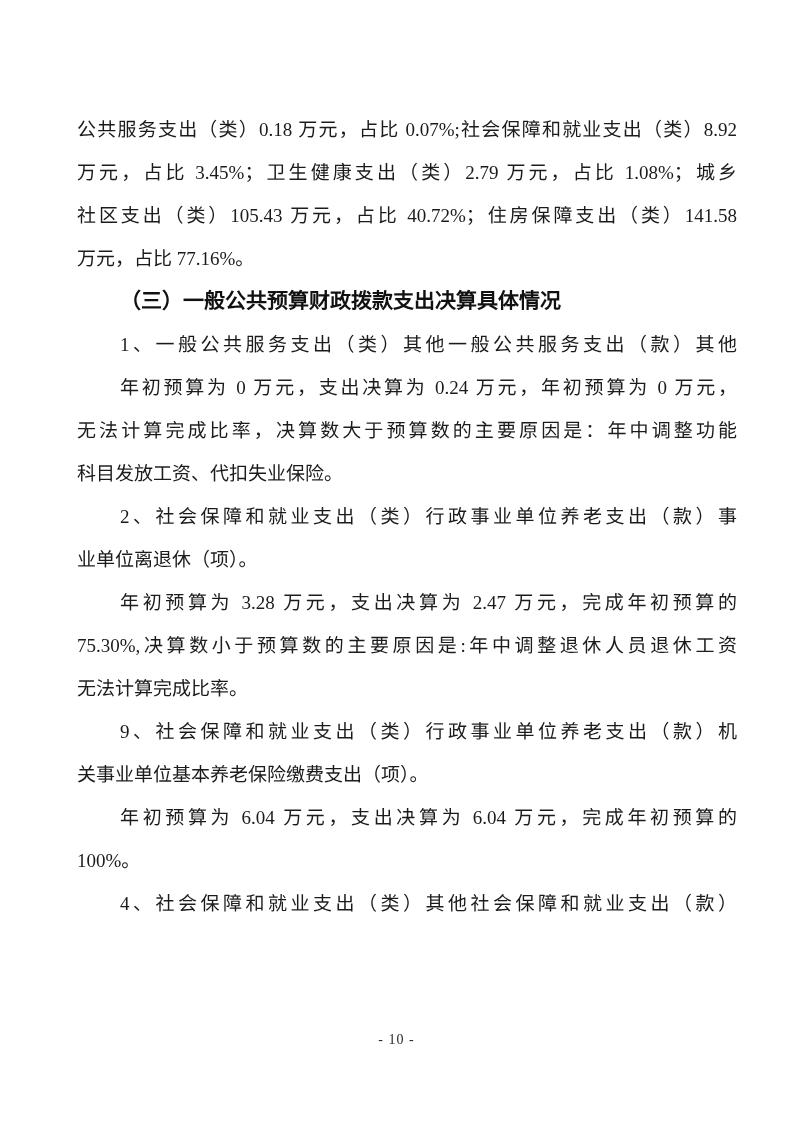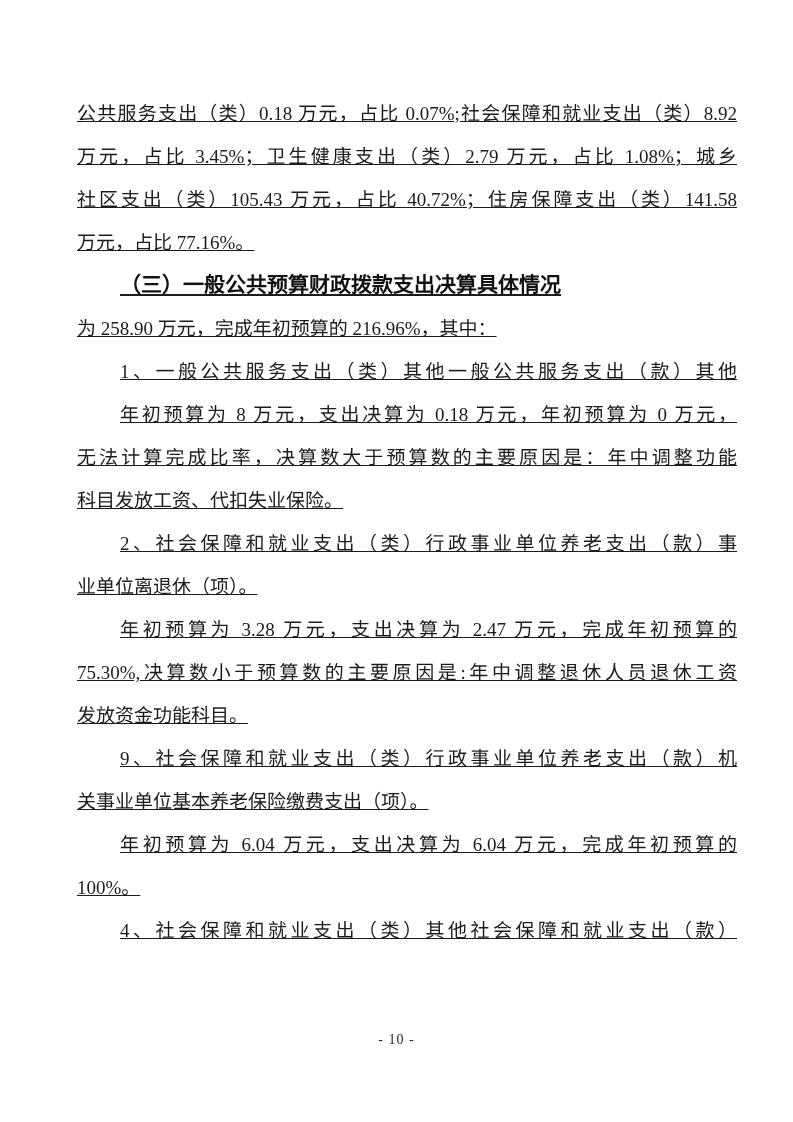--- a/index.html
+++ b/index.html
@@ -17,23 +17,22 @@
     position: absolute;
     left: 0; top: 0;
     width: 793px;
     height: 1122px;
     background: #ffffff;
     overflow: hidden;
   }
   .text-block {
     position: absolute;
     left: 77px;
-    top: 92px;
+    top: 108px;
     width: 660px;
-    text-decoration: underline;
   }
   .line {
     height: 43px;
     line-height: 43px;
     font-size: 19px;
     white-space: nowrap;
     color: #1b1b1b;
   }
   .line.j {
     text-align: justify;
@@ -61,30 +60,29 @@
 </head>
 <body style="background: rgb(255, 255, 255);">
 
 <div class="page">
   <main class="text-block" style="color: rgb(27, 27, 27);">
       <div class="line j">公共服务支出（类）0.18 万元，占比 0.07%;社会保障和就业支出（类）8.92</div>
       <div class="line j">万元，占比 3.45%；卫生健康支出（类）2.79 万元，占比 1.08%；城乡</div>
       <div class="line j">社区支出（类）105.43 万元，占比 40.72%；住房保障支出（类）141.58</div>
       <div class="line">万元，占比 77.16%。</div>
       <div class="line indent heading">（三）一般公共预算财政拨款支出决算具体情况</div>
-      <div class="line">为 258.90 万元，完成年初预算的 216.96%，其中：</div>
       <div class="line j indent">1、一般公共服务支出（类）其他一般公共服务支出（款）其他</div>
-      <div class="line j indent">年初预算为 8 万元，支出决算为 0.18 万元，年初预算为 0 万元，</div>
+      <div class="line j indent">年初预算为 0 万元，支出决算为 0.24 万元，年初预算为 0 万元，</div>
       <div class="line j">无法计算完成比率，决算数大于预算数的主要原因是：年中调整功能</div>
       <div class="line">科目发放工资、代扣失业保险。</div>
       <div class="line j indent">2、社会保障和就业支出（类）行政事业单位养老支出（款）事</div>
       <div class="line">业单位离退休（项）。</div>
       <div class="line j indent">年初预算为 3.28 万元，支出决算为 2.47 万元，完成年初预算的</div>
       <div class="line j">75.30%,决算数小于预算数的主要原因是:年中调整退休人员退休工资</div>
-      <div class="line">发放资金功能科目。</div>
+      <div class="line">无法计算完成比率。</div>
       <div class="line j indent">9、社会保障和就业支出（类）行政事业单位养老支出（款）机</div>
       <div class="line">关事业单位基本养老保险缴费支出（项）。</div>
       <div class="line j indent">年初预算为 6.04 万元，支出决算为 6.04 万元，完成年初预算的</div>
       <div class="line">100%。</div>
       <div class="line j indent">4、社会保障和就业支出（类）其他社会保障和就业支出（款）</div>
     </main>
   <footer class="footer">
     <span>- 10 -</span>
   </footer>
 </div>

